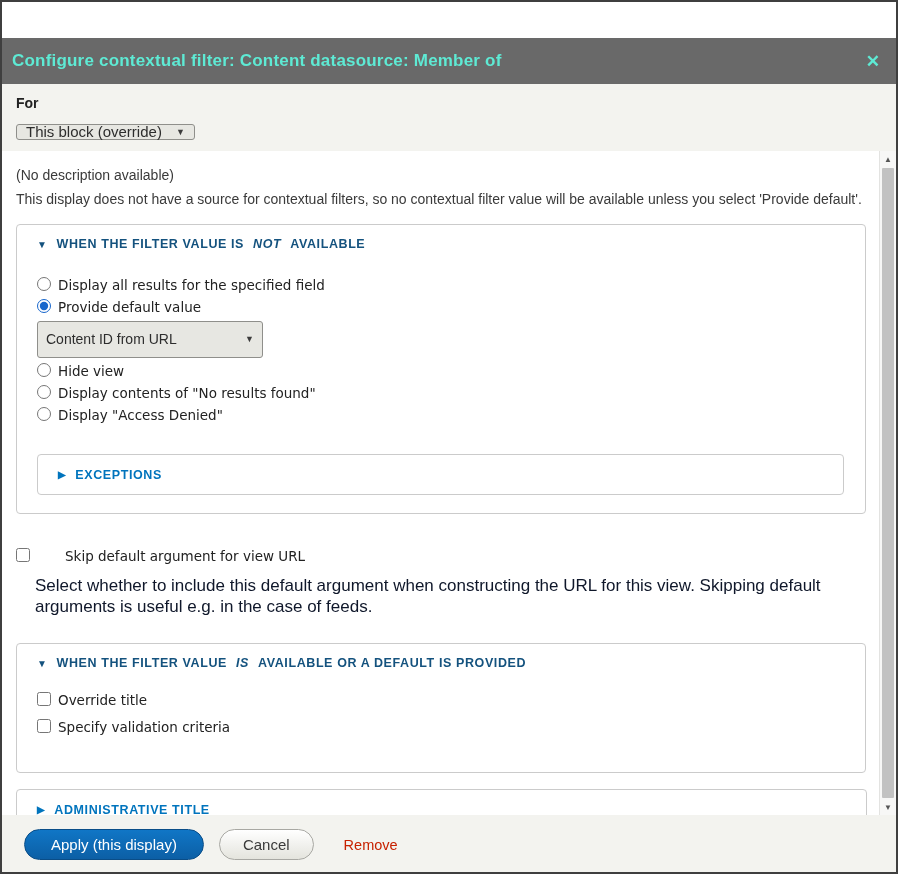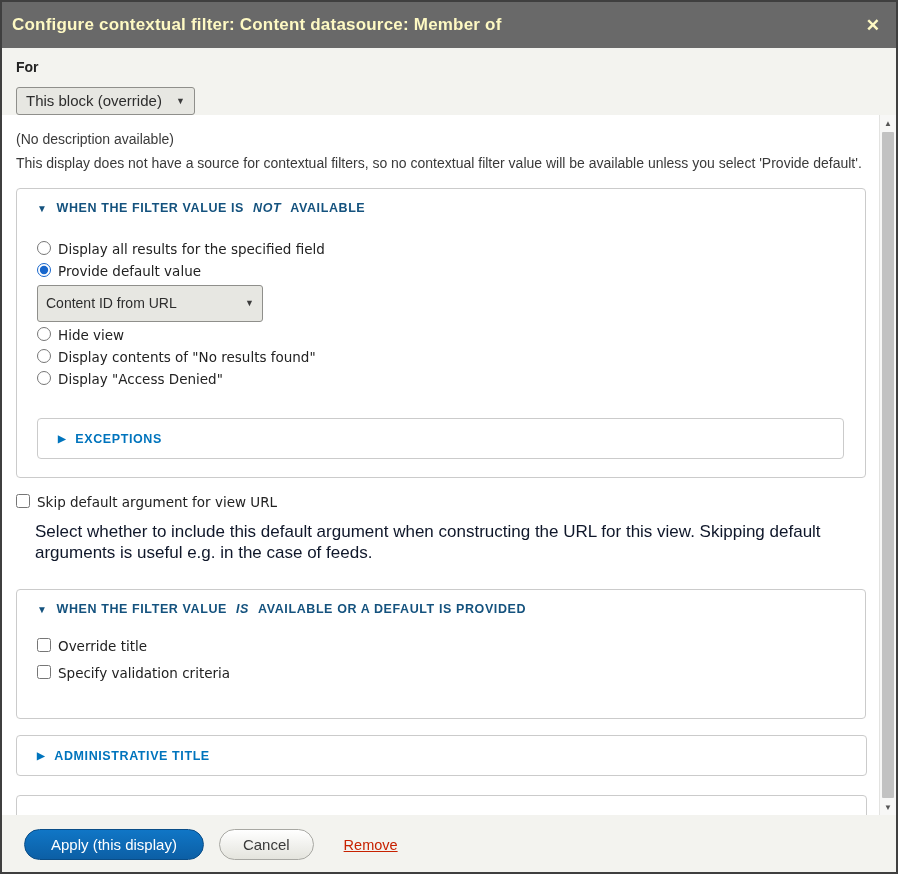--- a/index.html
+++ b/index.html
@@ -12,21 +12,22 @@
     display: flex; flex-direction: column;
     background: #fff;
   }
 
   
   .titlebar {
     height: 46px; flex: 0 0 46px;
     background: #696969;
     display: flex; align-items: center;
     padding: 0 16px 0 10px;
-    color: #fef9c3;
+    color: #5eead4;
+    margin-top: 36px;
   }
   .titlebar .title {
     font-size: 17px; font-weight: bold; letter-spacing: 0.2px;
     flex: 1;
   }
   .titlebar .close {
     font-size: 17px; font-weight: bold; cursor: pointer; line-height: 1;
   }
 
   
@@ -37,21 +38,21 @@
   }
   .for-label { font-size: 14px; font-weight: bold; color: #222; margin-bottom: 12px; }
 
   .select {
     display: inline-flex; align-items: center;
     background: linear-gradient(#ececе8, #e2e2dd);
     background-color: #e7e7e2;
     border: 1px solid #8f8f8b; border-radius: 3px;
     padding: 2px 9px 3px 9px;
     font-size: 15px; color: #2d2d2d;
-    cursor: pointer; height: 28px;
+    cursor: pointer; height: 16px;
   }
   .select .sel-arrow { font-size: 9px; color: #3c3c3c; margin-left: 14px; }
 
   
   .content-wrap { flex: 1 1 auto; position: relative; background: #fff; overflow: hidden; }
   .content {
     position: absolute; left: 0; top: 0; right: 17px; bottom: 0;
     padding: 16px 12px 0 14px;
     overflow: hidden;
   }
@@ -89,21 +90,21 @@
     margin: 2px 0 4px 0;
   }
   .select.type-select { width: 226px; justify-content: space-between; height: 37px; font-size: 14px; padding: 1px 8px 2px 8px; margin-bottom: 5px; }
   .select.type-select .sel-arrow { margin-left: 0; }
 
   .fieldset.collapsed {
     height: 41px; display: flex; align-items: center; padding: 0 20px;
   }
   .fs-exceptions { margin-top: 25px; margin-right: 1px; }
 
-  .skip-row { margin-top: 16px; height: 20px; }
+  .skip-row { margin-top: 34px; height: 20px; gap: 28px; }
   .skip-desc {
     margin: 7px 0 0 19px; max-width: 832px;
     font-size: 17px; color: #0f172a; line-height: 21px;
   }
 
   .fs2 { margin-top: 26px; padding-bottom: 26px; }
   .fs2 .legend.head { margin-bottom: 22px; }
   .fs2 .check-row { height: 27px; }
 
   .fs3 { margin-top: 16px; }
@@ -144,21 +145,21 @@
     border: 1px solid #0a4d87; color: #fff;
     margin-right: 15px;
   }
   .btn.secondary {
     background: linear-gradient(#ffffff, #e4e4dd);
     border: 1px solid #a8a8a3; color: #3a3a3a;
     padding: 6px 23px;
   }
   .remove {
     margin-left: 30px; color: #c72100; font-size: 14.5px;
-    text-decoration: underline; cursor: pointer;
+    cursor: pointer;
   }
 </style>
 </head>
 <body>
 
 <div class="dialog">
 
   <div class="titlebar">
     <span class="title">Configure contextual filter: Content datasource: Member of</span>
     <span class="close">✕</span>

